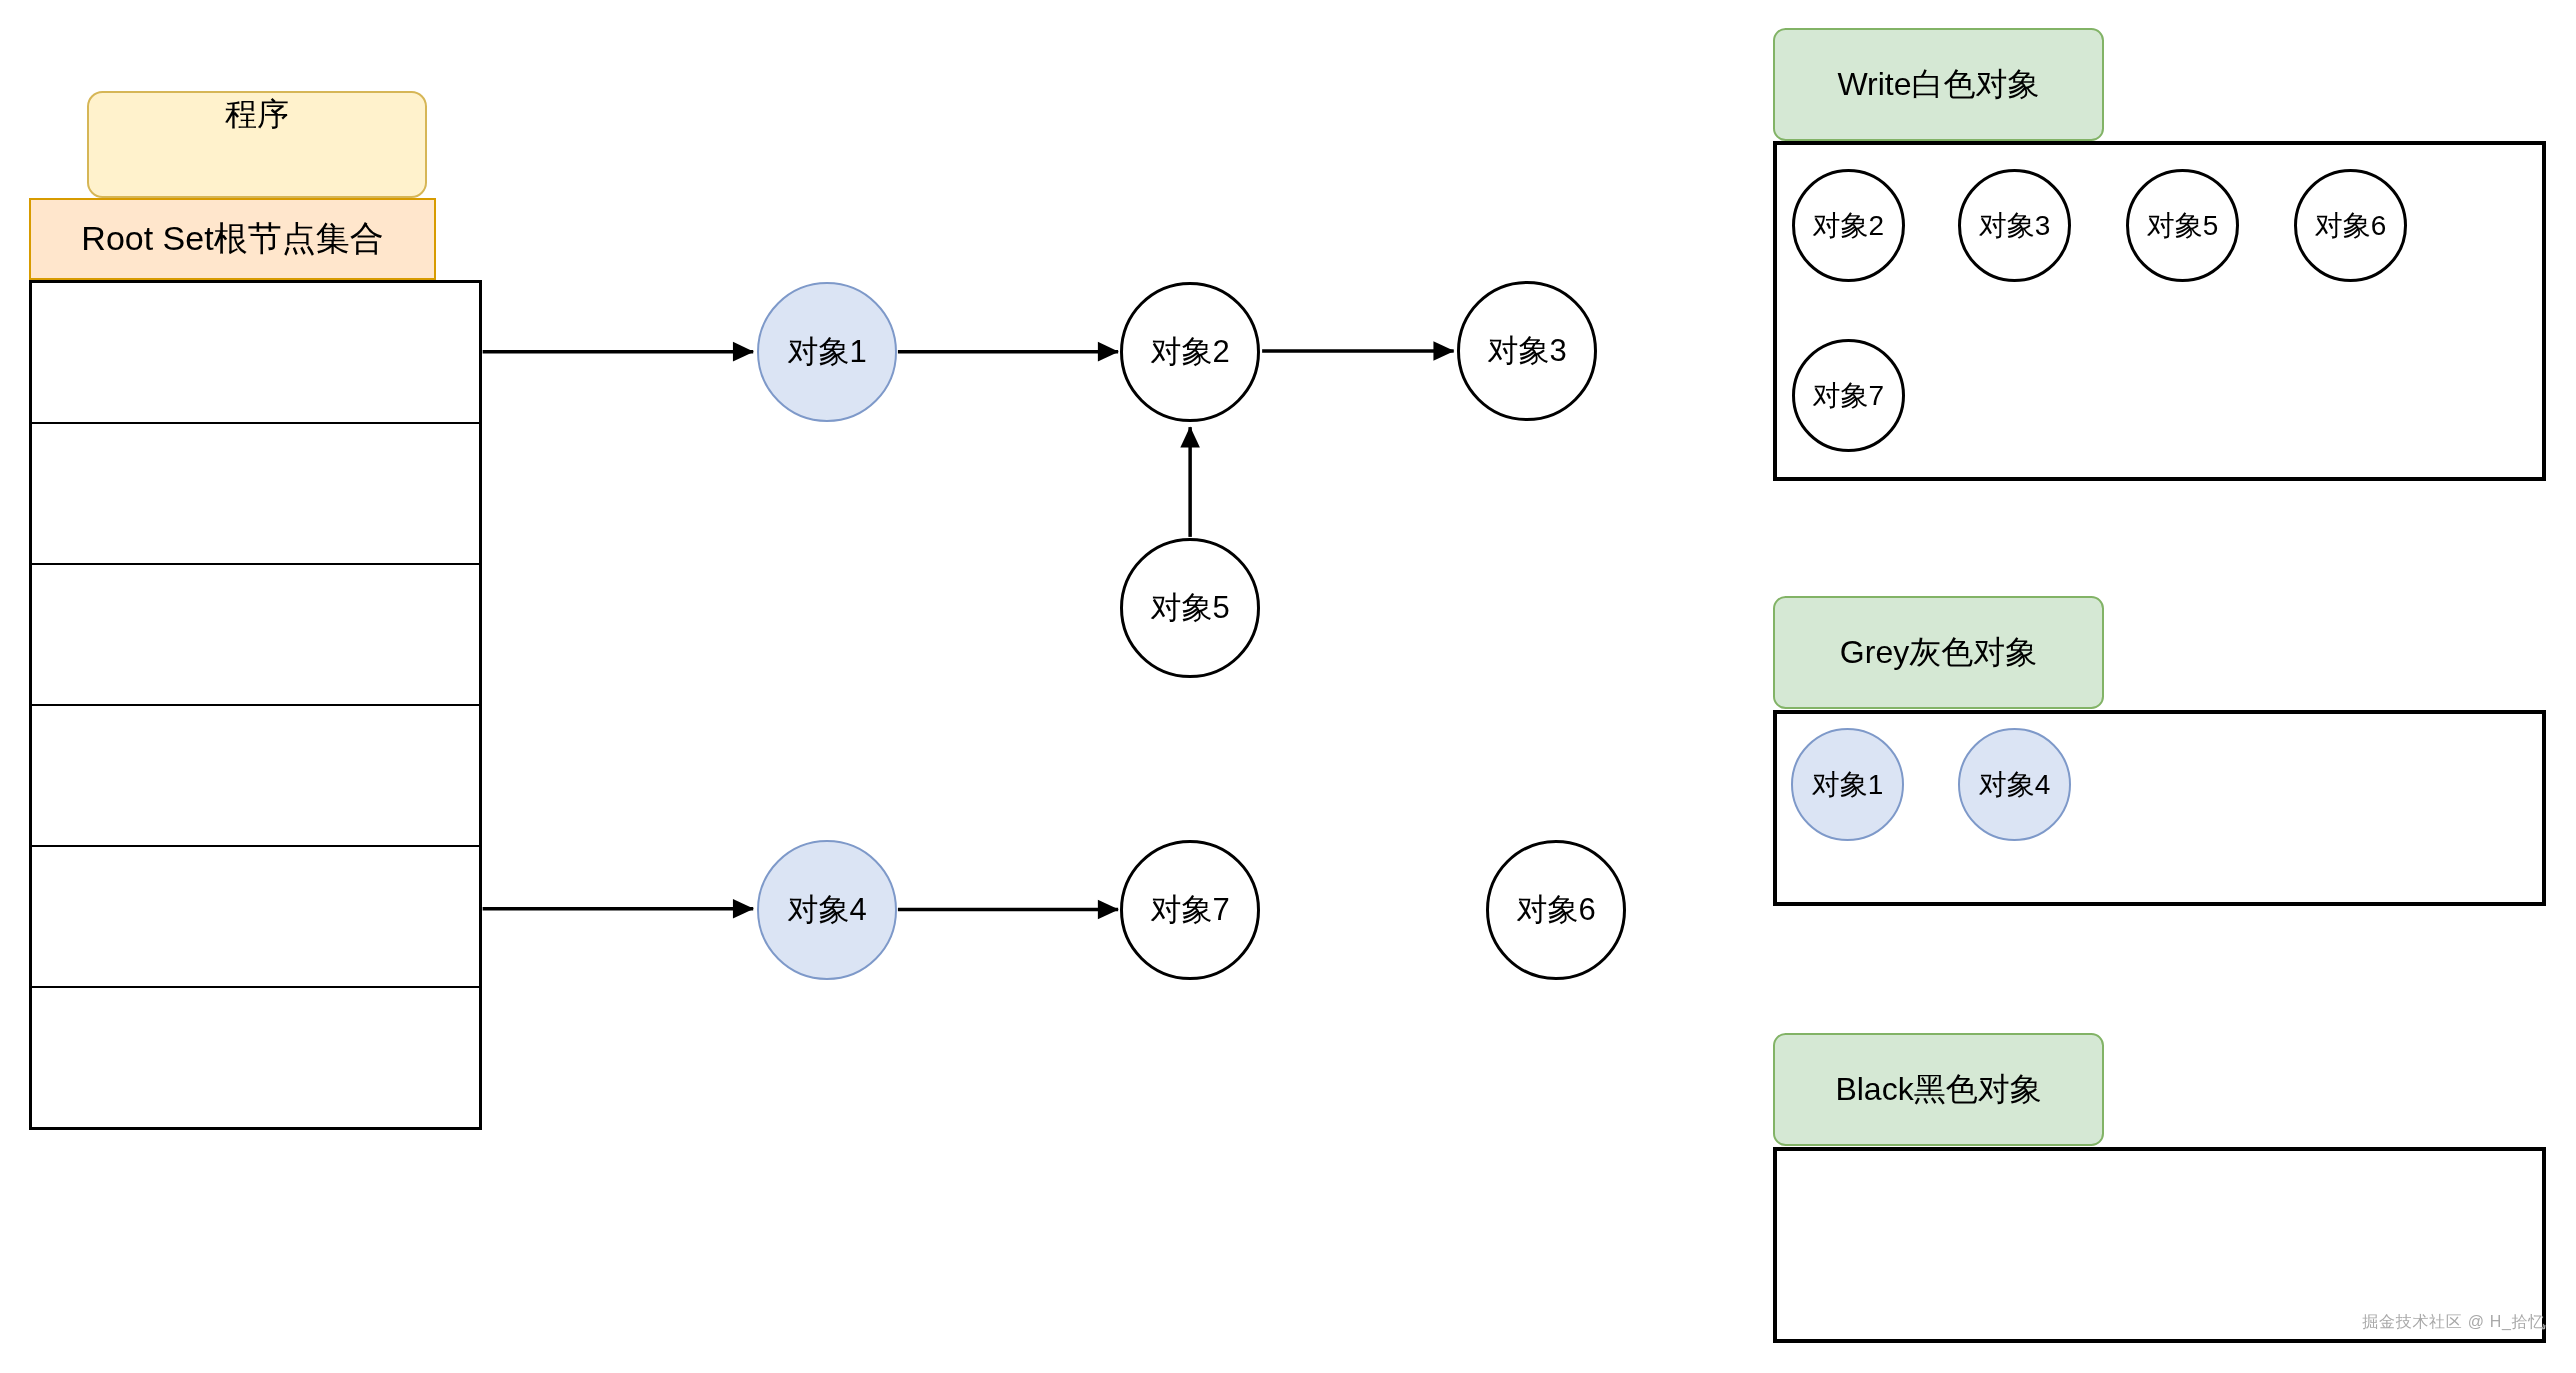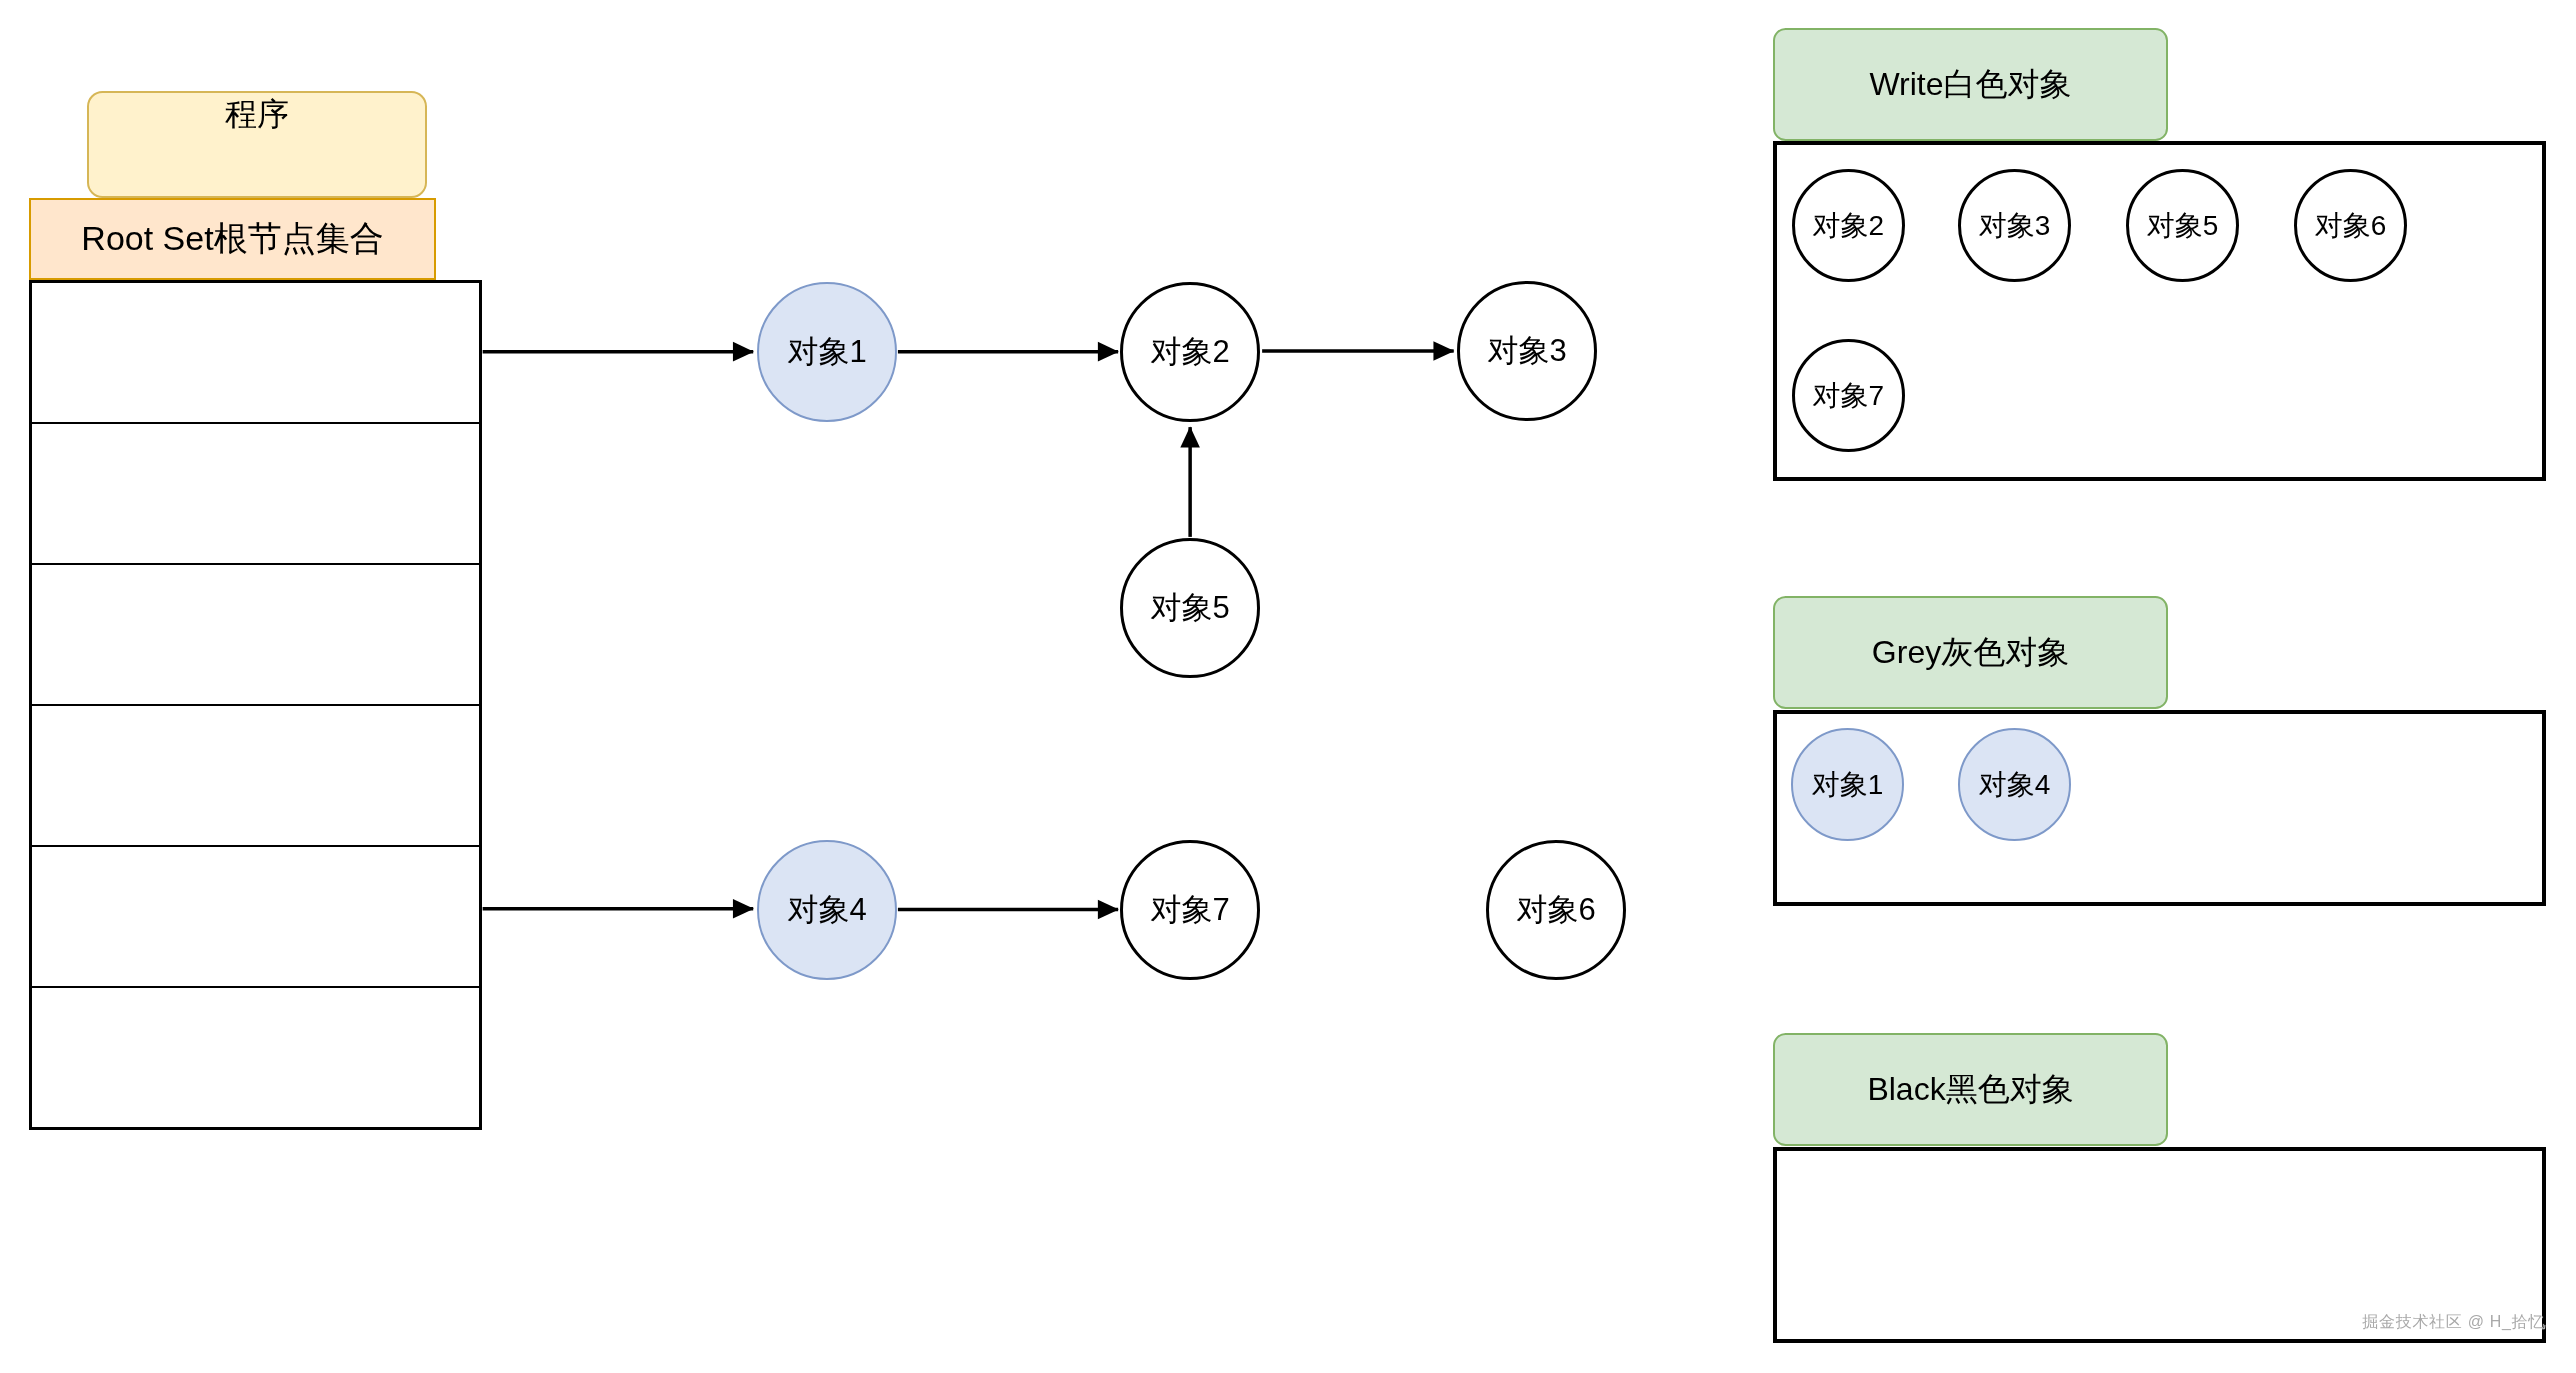--- a/index.html
+++ b/index.html
@@ -37,21 +37,21 @@
     position:absolute; box-sizing:border-box;
     width:140px; height:140px; border-radius:50%;
     background:#ffffff; border:3.5px solid #000;
     display:flex; align-items:center; justify-content:center;
     font-size:31px; z-index:2;
   }
   .node.grey { background:#DBE4F4; border:2.8px solid #7E99C9; }
 
   
   .section-label {
-    width:395px; height:113px;
+    width:331px; height:113px;
     background:#D5E8D4; border:2.8px solid #82B366; border-radius:12.6px;
     display:flex; align-items:center; justify-content:center;
     font-size:32px; z-index:4;
   }
   .section-box {
     background:#ffffff; border:4.2px solid #000; z-index:3;
   }
   .mini {
     position:absolute; box-sizing:border-box;
     width:113px; height:113px; border-radius:50%;

